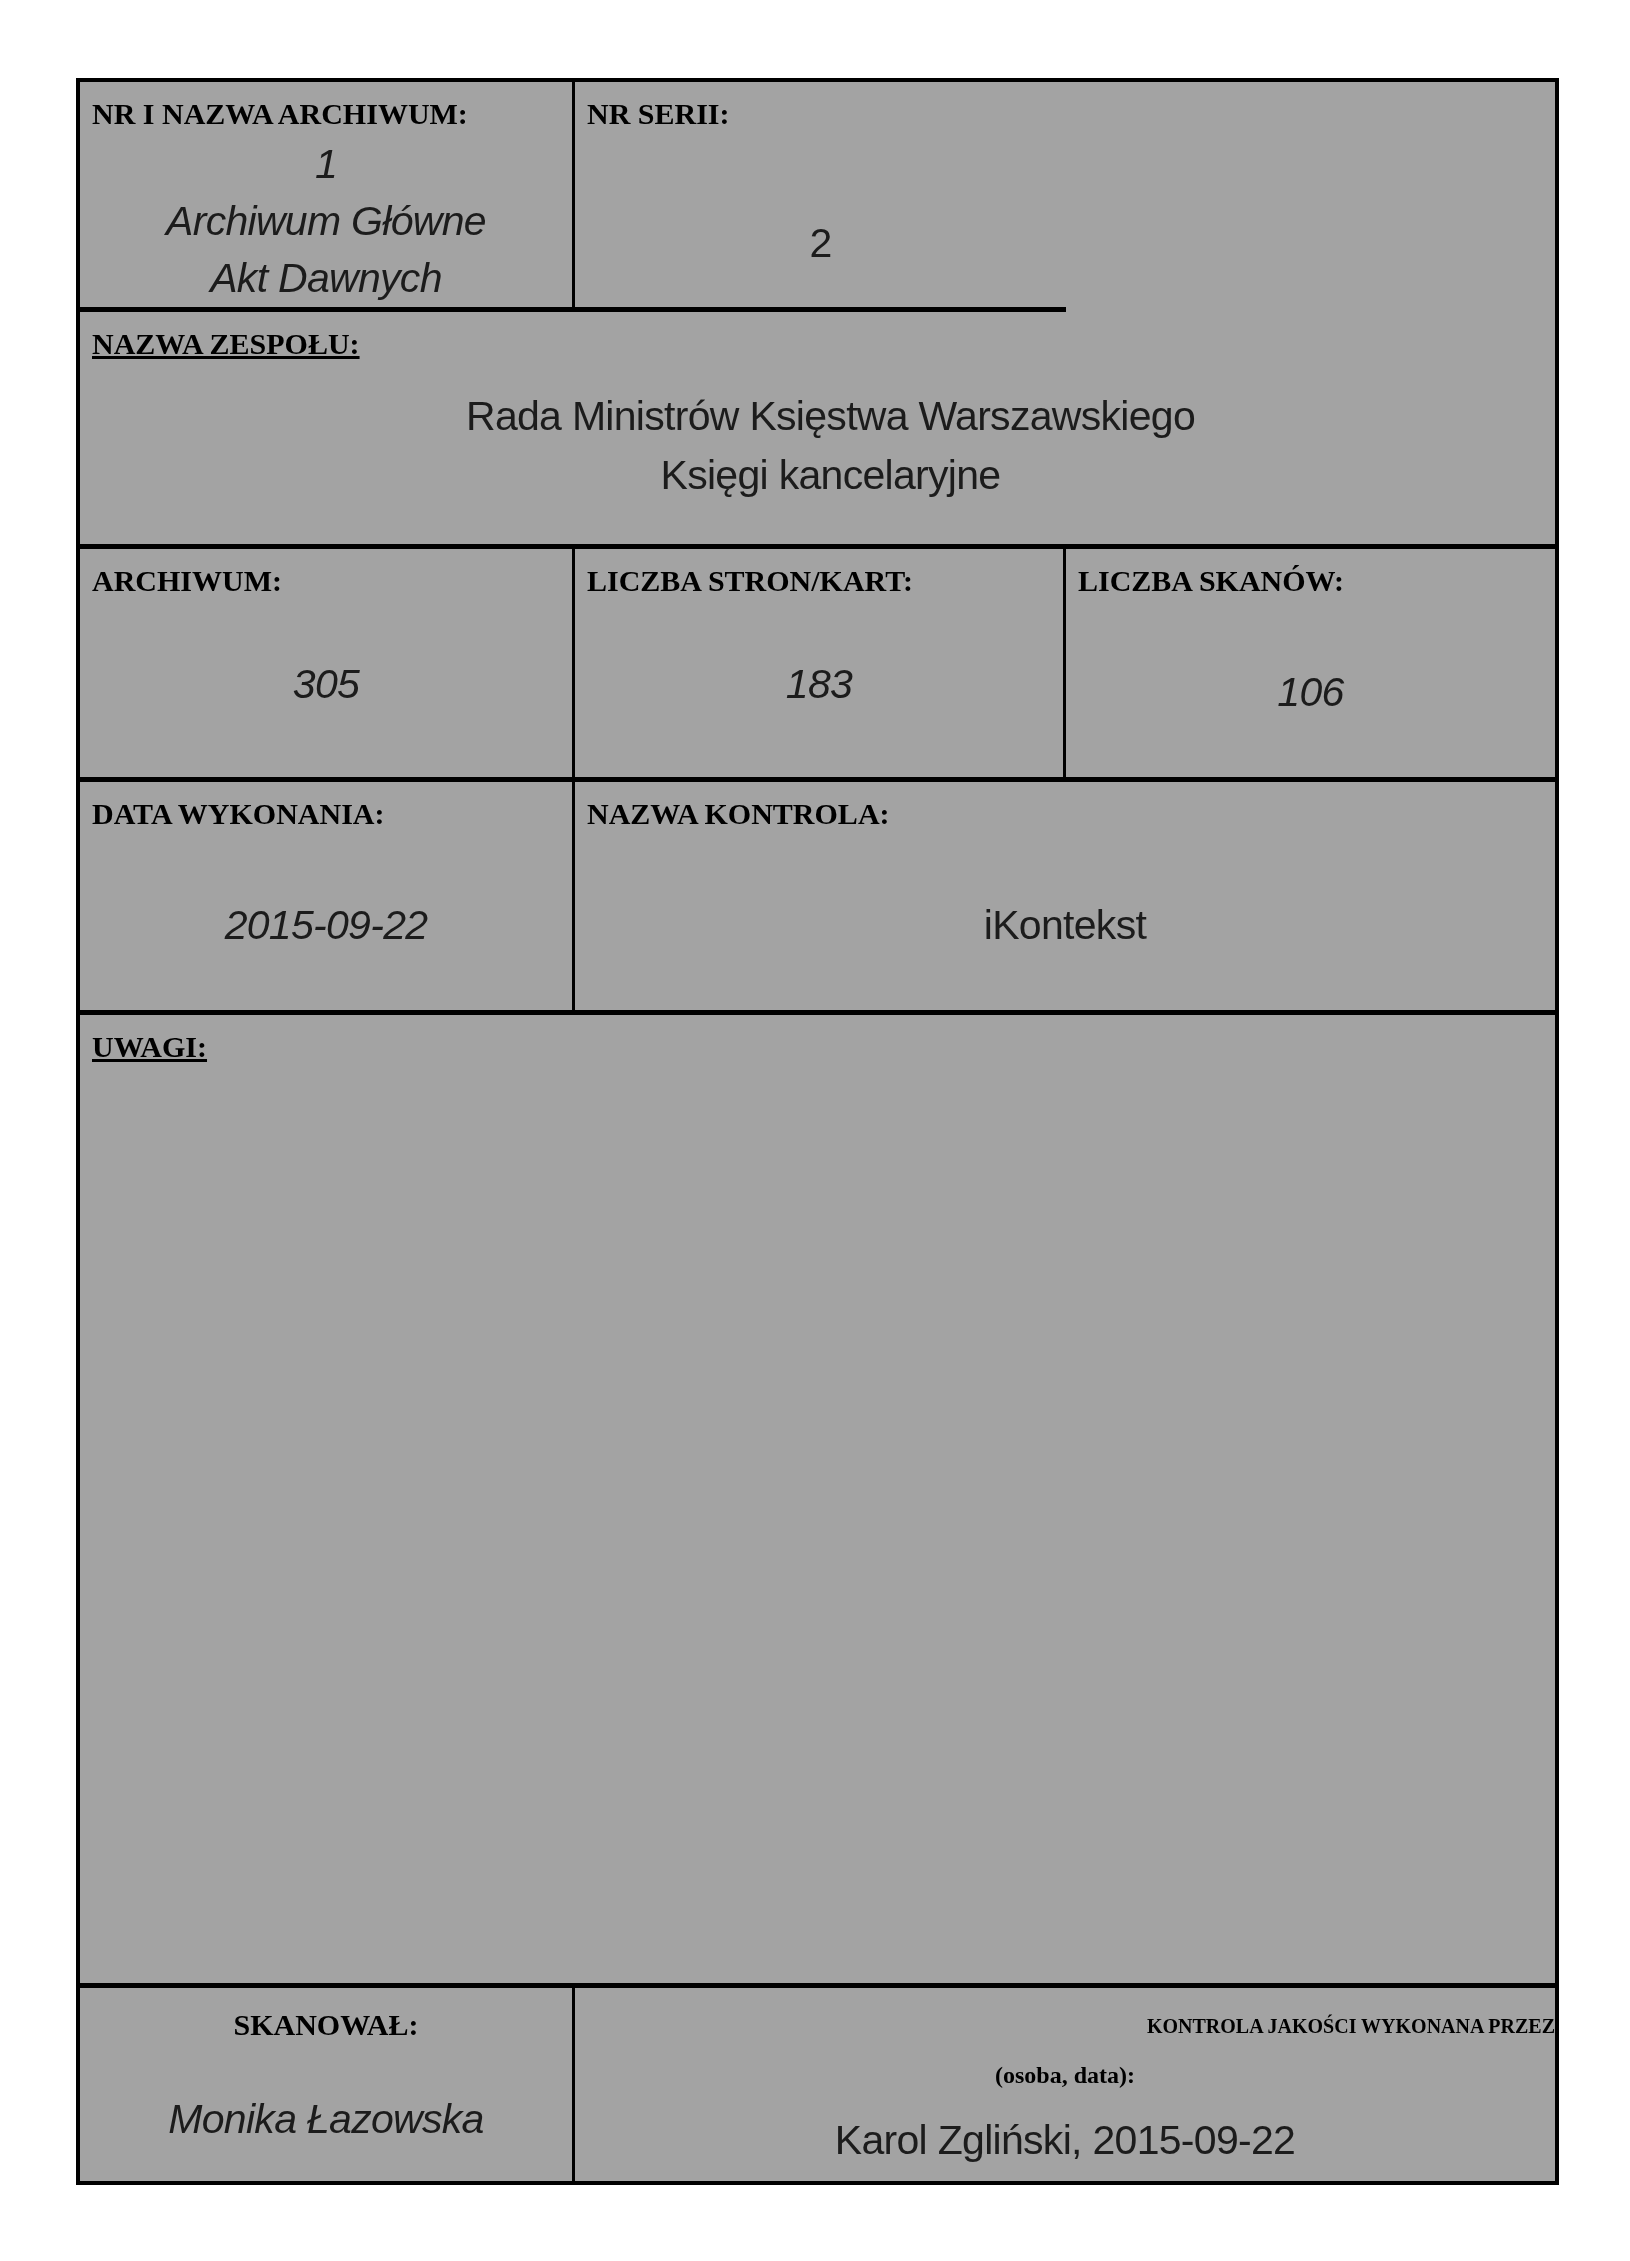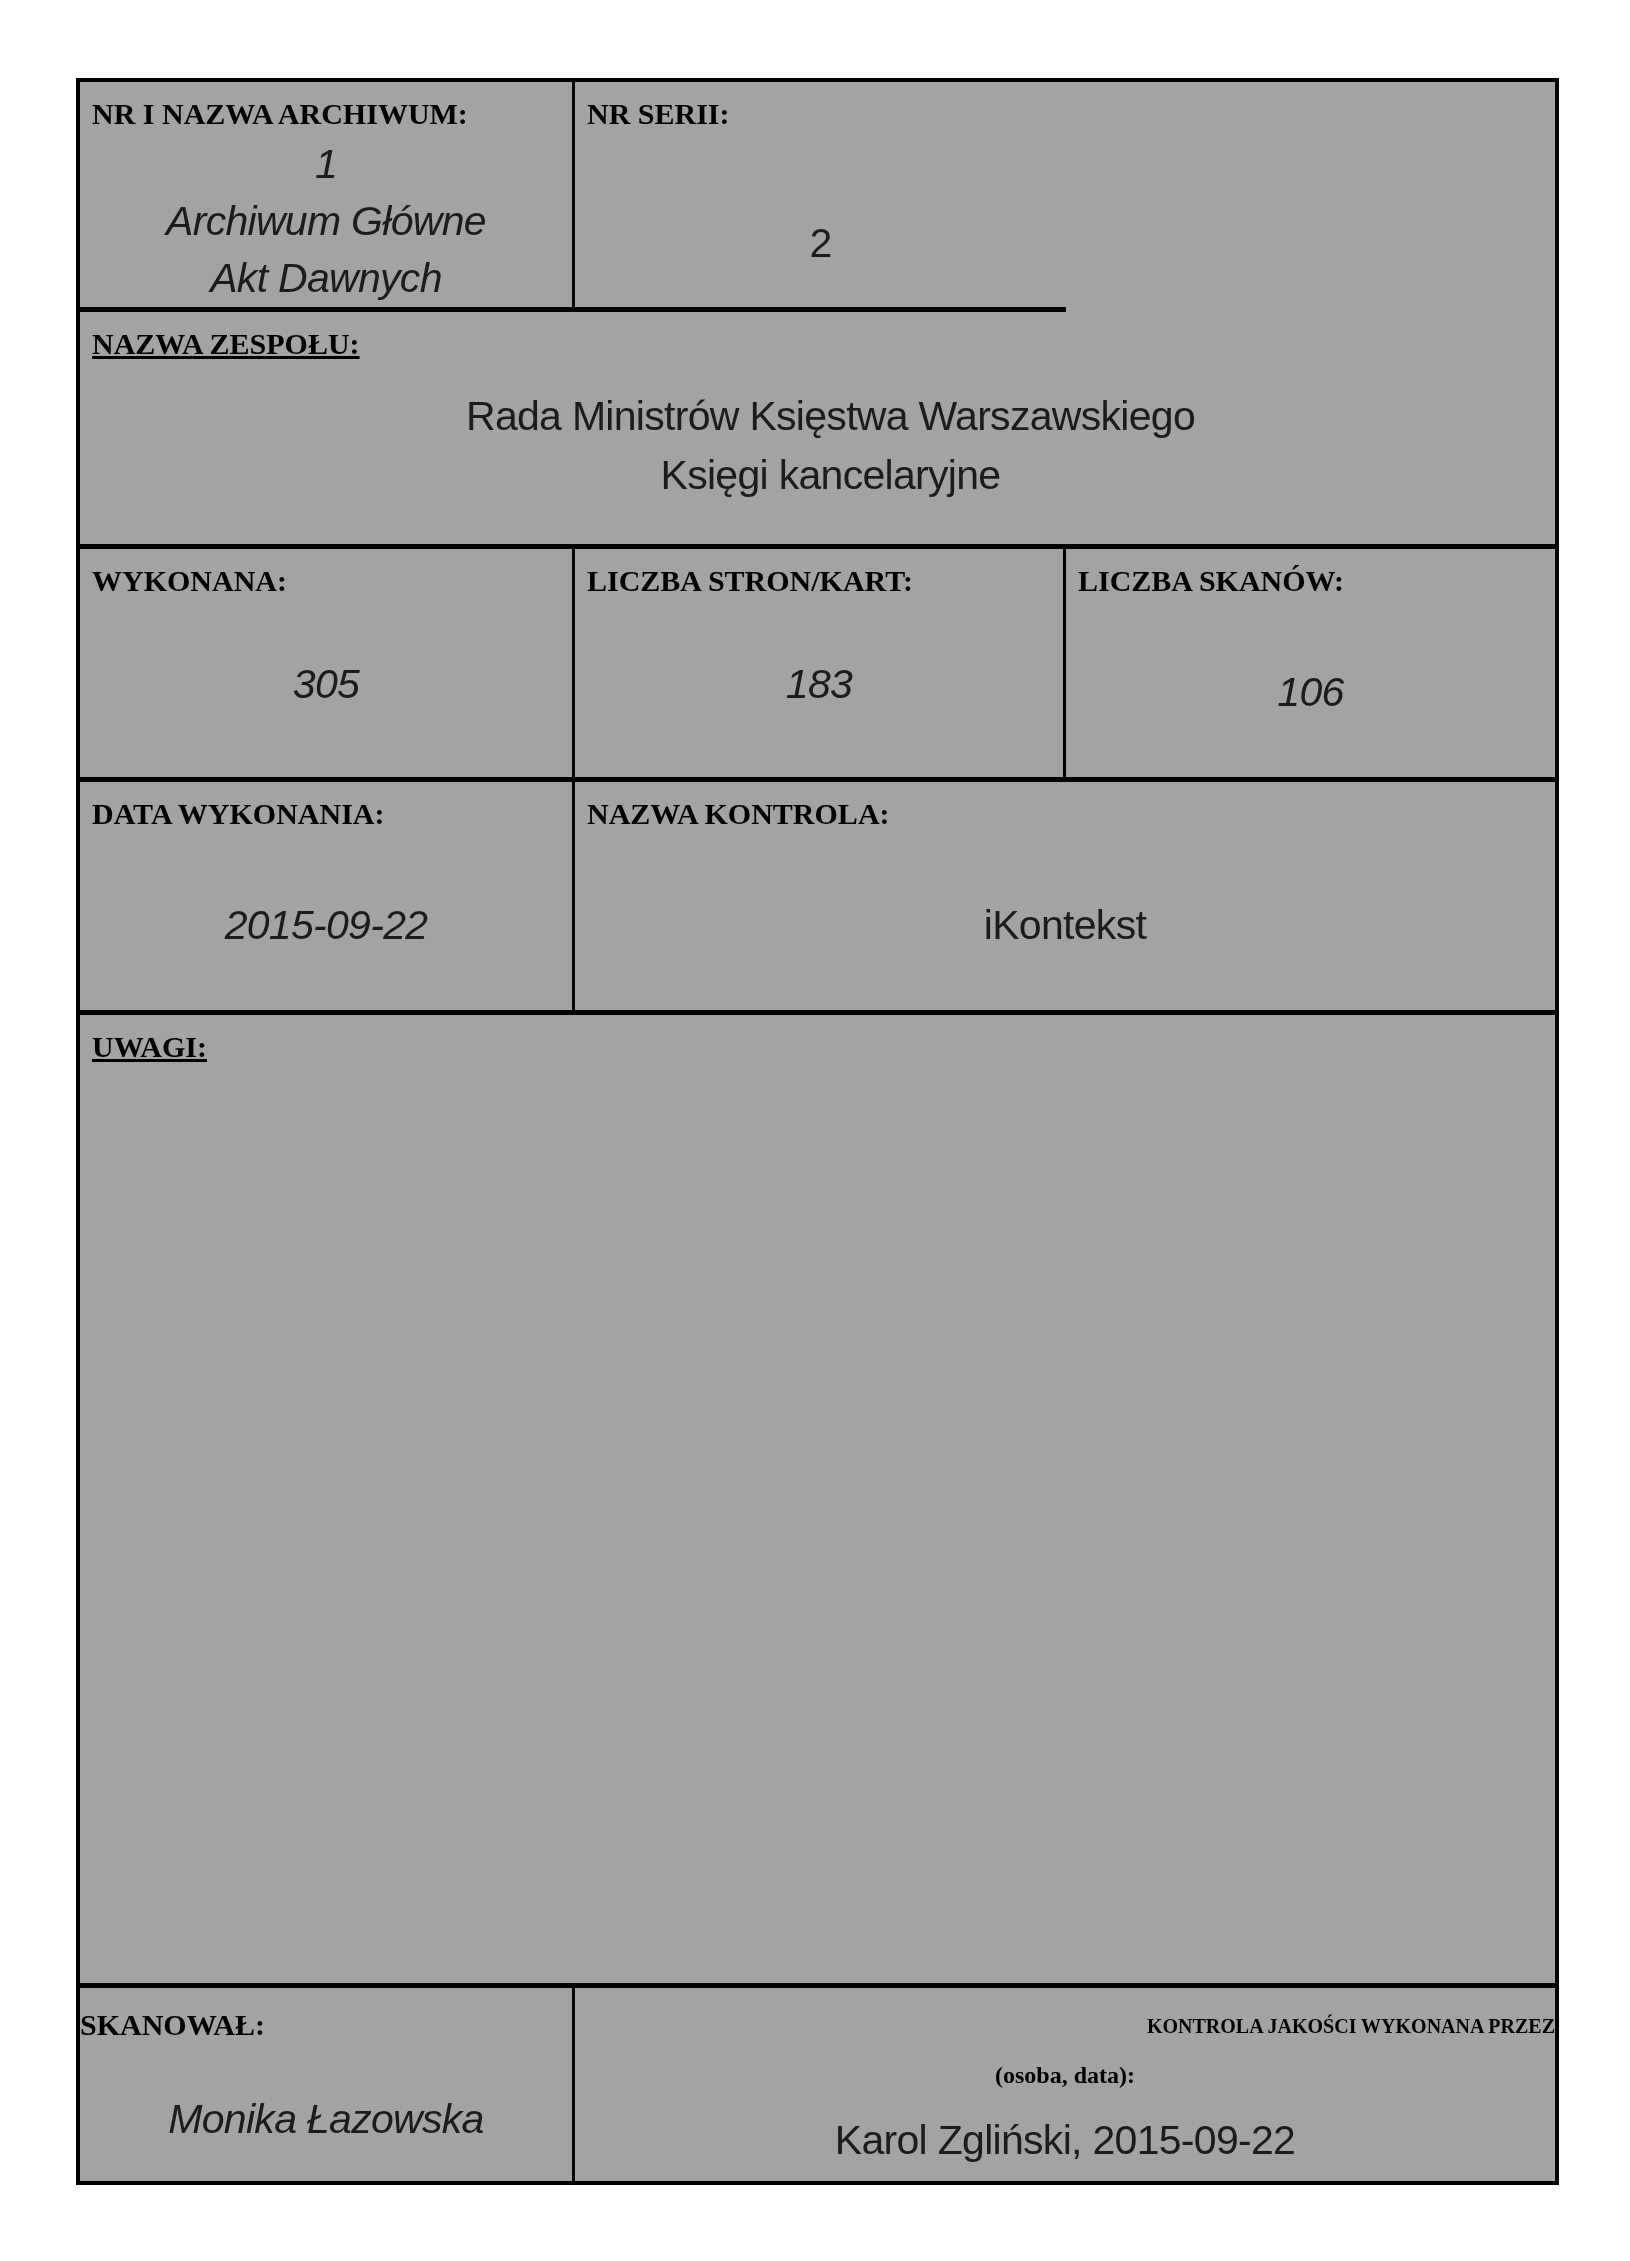--- a/index.html
+++ b/index.html
@@ -27,21 +27,21 @@
   .span2{grid-column:2 / span 2;}
   .label{
     padding:14.5px 9.2px 0 12px;
     font-family:"Liberation Serif", serif;
     font-weight:700;
     font-size:30px;
     line-height:34px;
     letter-spacing:0px;
     white-space:nowrap;
   }
-  .label.centered{text-align:left;padding-left:0;padding-right:0;}
+  .label.centered{text-align:center;padding-left:0;padding-right:0;}
   .val{
     position:absolute;left:0;right:0;
     font-family:"Liberation Sans", sans-serif;
     font-size:41px;
     letter-spacing:-0.7px;
     color:#1c1c1c;
     text-align:center;
   }
   .italic{font-style:italic;}
   .stack{line-height:57px;}
@@ -78,21 +78,21 @@
 
     <div class="cell span3 bb">
       <div class="label">NAZWA ZESPOŁU:</div>
       <div class="val leftval" style="top:75px;">
         <div>Rada Ministrów Księstwa Warszawskiego</div>
         <div>Księgi kancelaryjne</div>
       </div>
     </div>
 
     <div class="cell br bb">
-      <div class="label">WYKONANA:</div>
+      <div class="label">ARCHIWUM:</div>
       <div class="val italic" style="top:112px;">305</div>
     </div>
     <div class="cell br bb">
       <div class="label">LICZBA STRON/KART:</div>
       <div class="val italic" style="top:112px;">183</div>
     </div>
     <div class="cell bb">
       <div class="label">LICZBA SKANÓW:</div>
       <div class="val italic" style="top:120px;">106</div>
     </div>

